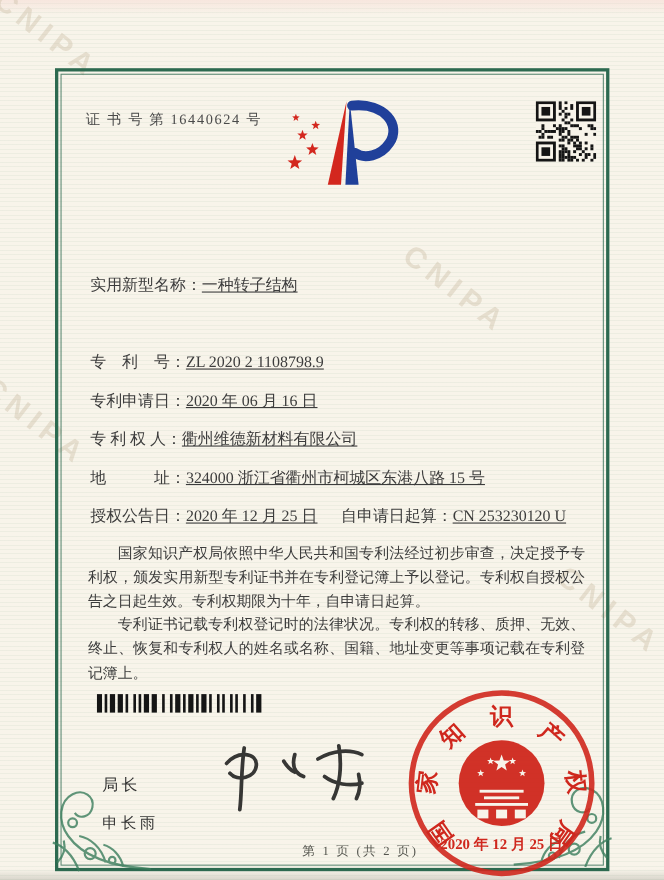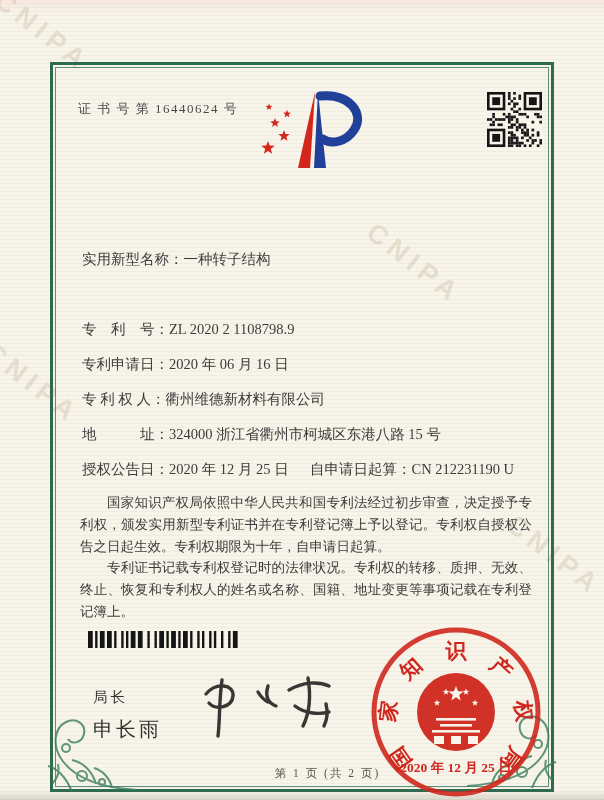--- a/index.html
+++ b/index.html
@@ -30,30 +30,30 @@
   }
   .cert-no { position:absolute; left:78px; top:100px; font-size:13px; letter-spacing:1.5px; color:#4a4a4a; }
   .logo { position:absolute; left:240px; top:84px; width:130px; height:90px; }
   .qr { position:absolute; left:487px; top:92px; width:55px; height:55px; }
   .title {
     position:absolute; left:50px; top:172px; width:504px; text-align:center;
     font-size:33px; font-weight:bold; letter-spacing:9px; color:#252525;
   }
   .field-row { position:absolute; left:82px; width:460px; height:20px; font-size:14.5px; white-space:nowrap; }
   .field-row .lab { color:#3c3c3c; }
-  .field-row .val { color:#3c3c3c; }
+  .field-row .val { color:#3c3c3c;text-decoration:underline; }
   .grant-right { position:absolute; left:228px; top:0; }
   .body-text {
     position:absolute; left:80px; top:492px; width:452px;
     font-size:13.5px; line-height:21.8px; text-align:justify; color:#3c3c3c;
   }
   .body-text p { text-indent:2em; }
   .barcode { position:absolute; left:88px; top:631px; width:152px; height:17px; }
-  .signer-title { position:absolute; left:93px; top:688px; font-size:14.5px; letter-spacing:3px; color:#333; }
-  .signer-name  { position:absolute; left:93px; top:716px; font-size:20px; letter-spacing:3px; color:#333;font-family:Liberation Serif, serif; }
+  .signer-title { position:absolute; left:93px; top:704px; font-size:14.5px; letter-spacing:3px; color:#333; }
+  .signer-name  { position:absolute; left:93px; top:740px; font-size:14px; letter-spacing:3px; color:#333;font-family:Liberation Serif, serif; }
   .signature { position:absolute; left:192px; top:666px; width:145px; height:88px; }
   .ornament { position:absolute; width:100px; height:110px; }
   .ornament.left  { left:42px;  top:688px; }
   .ornament.right { left:462px; top:684px; transform:scaleX(-1); }
   .seal { position:absolute; left:366px; top:620px; width:180px; height:184px; }
   .footer {
     position:absolute; left:50px; top:766px; width:555px; text-align:center;
     font-size:11.5px; letter-spacing:2px; color:#55564f;
   }
   svg text { font-family:"Liberation Serif","DejaVu Serif",serif; }
@@ -214,21 +214,21 @@
   </div>
   <div class="field-row" style="top:390px">
     <span class="lab">专 利 权 人：</span><span class="val">衢州维德新材料有限公司</span>
   </div>
   <div class="field-row" style="top:425px">
     <span class="lab">地　　　址：</span><span class="val">324000 浙江省衢州市柯城区东港八路 15 号</span>
   </div>
   <div class="field-row" style="top:460px">
     <span class="lab">授权公告日：</span><span class="val">2020 年 12 月 25 日</span>
     <span class="grant-right">
-      <span class="lab">自申请日起算：</span><span class="val">CN 212231190 U</span>
+      <span class="lab">自申请日起算：</span><span class="val">CN 253230120 U</span>
     </span>
   </div>
 
   <div class="body-text">
     <p>国家知识产权局依照中华人民共和国专利法经过初步审查，决定授予专利权，颁发实用新型专利证书并在专利登记簿上予以登记。专利权自授权公告之日起生效。专利权期限为十年，自申请日起算。</p>
     <p>专利证书记载专利权登记时的法律状况。专利权的转移、质押、无效、终止、恢复和专利权人的姓名或名称、国籍、地址变更等事项记载在专利登记簿上。</p>
   </div>
 
   <svg class="barcode" id="barcode-svg" preserveAspectRatio="none" viewBox="0 0 152 17">
       <rect x="0.00" y="0" width="4.75" height="17" fill="#151515"></rect>

